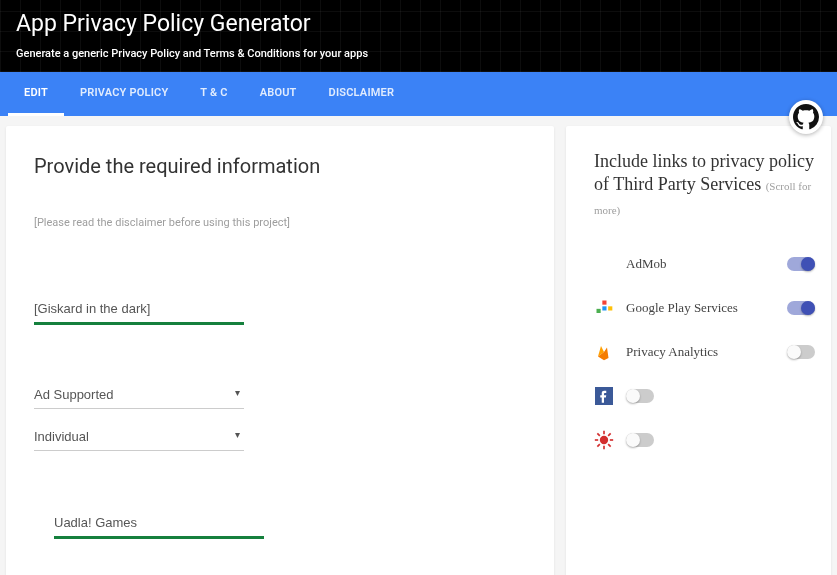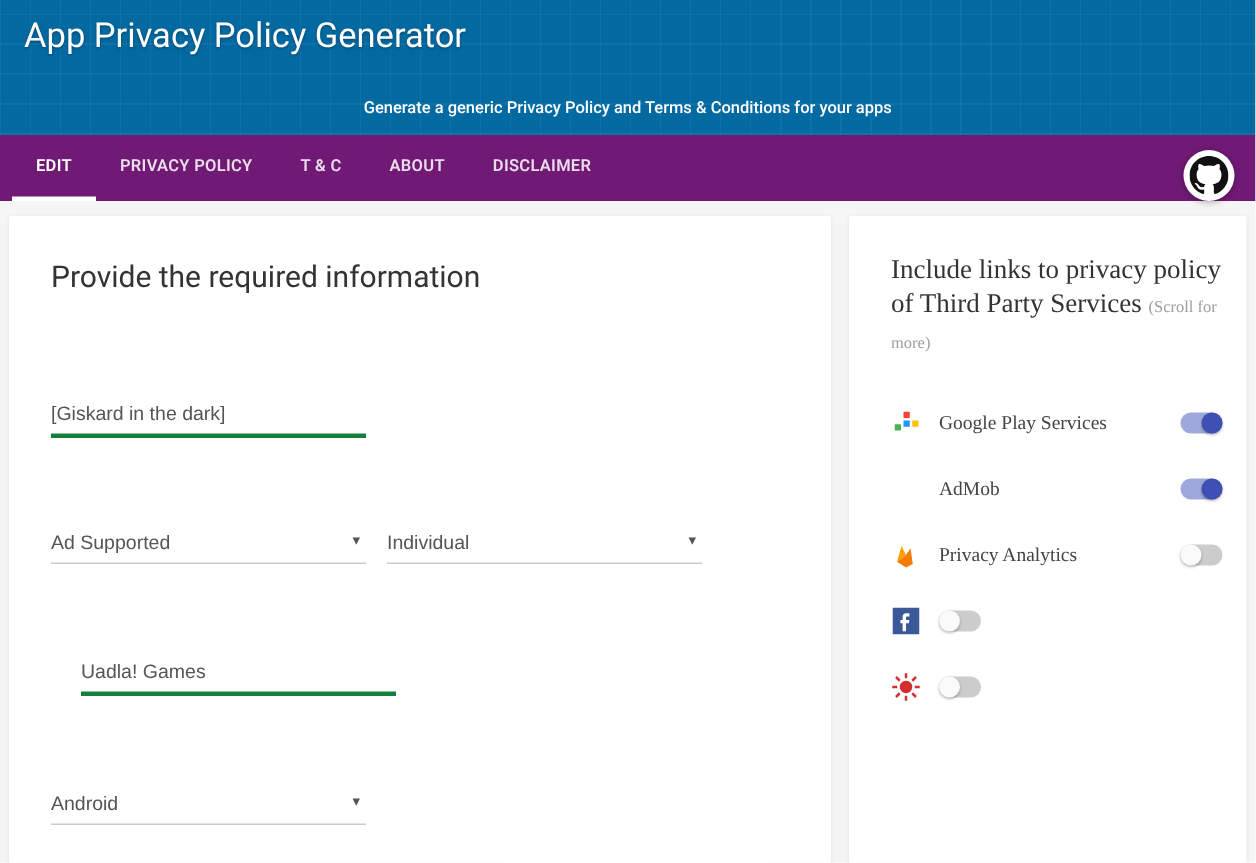--- a/index.html
+++ b/index.html
@@ -1,39 +1,39 @@
 <!DOCTYPE html>
 <html><head>
 <meta charset="utf-8">
 <style>
 * { box-sizing: border-box; margin: 0; padding: 0; }
 body { font-family: -apple-system, BlinkMacSystemFont, "Segoe UI", Roboto, Arial, sans-serif; background: #f5f5f5; width: 837px; height: 575px; overflow: hidden; }
 
-.header { background: #0369a1; color: white; padding: 10px 16px 12px; position: relative; }
+.header { background: #000000; color: white; padding: 10px 16px 12px; position: relative; }
 .header-bg { position:absolute; inset:0; background-image: repeating-linear-gradient(0deg, rgba(255,255,255,0.05) 0 1px, transparent 1px 20px), repeating-linear-gradient(90deg, rgba(255,255,255,0.05) 0 1px, transparent 1px 20px); }
 .header h1 { font-size: 23px; font-weight: 400; text-shadow: 0 1px 2px rgba(0,0,0,.35); position:relative; }
-.header p { font-size: 11px; margin-top: 28px; font-weight: 500; position:relative;text-align:center;}
+.header p { font-size: 11px; margin-top: 10px; font-weight: 500; position:relative;}
 
-.tabs { background: #701a75; display: flex; padding: 0 8px; position: relative; }
+.tabs { background: #3b82f6; display: flex; padding: 0 8px; position: relative; }
 .tab { color: rgba(255,255,255,.85); font-size: 11px; font-weight: 600; padding: 14px 16px; cursor: pointer; letter-spacing: .2px; }
 .tab.active { color: #fff; border-bottom: 3px solid #fff; }
 
 .github { position: absolute; right: 14px; top: 100px; width: 34px; height: 34px; border-radius: 50%; background: #fff; display:flex; align-items:center; justify-content:center; box-shadow:0 1px 4px rgba(0,0,0,.3); z-index:5;}
 .github svg { width: 26px; height: 26px; }
 
 .content { display:flex; gap: 12px; padding: 10px 6px; }
 
 .card { background:#fff; border-radius:2px; box-shadow:0 1px 3px rgba(0,0,0,.08);gap:32px; }
 
 .left { flex:1; padding: 28px 28px 12px; position:relative; min-height: 430px; display:flex; flex-direction:column; }
 .left h2 { font-size: 20px; font-weight: 400; color:#333; }
 .disclaimer { font-size: 11px; color:#9e9e9e; margin-top:6px; }
 .field { border: none; border-bottom: 3px solid #15803d; padding: 6px 0; font-size: 13px; color:#555; background:transparent; width: 210px; outline:none; }
 .form-row { margin-top: 34px; }
-.selects { display:flex; gap: 14px; margin-top: 24px; }
+.selects { display:flex; gap: 14px; margin-top: 24px; flex-direction: column; }
 .sel { position:relative; width:210px; }
 .sel select { width:100%; border:none; border-bottom:1px solid #ccc; padding:6px 0; font-size:13px; background:transparent; appearance:none; color:#555; outline:none;}
 .sel::after { content:"▾"; position:absolute; right:4px; top:6px; font-size:10px; color:#555; pointer-events:none;}
 .wide { width: 430px; }
 .gen-btn { margin-top:auto; text-align:left; padding-top:18px; }
 .gen-btn button { background:none; border:none; color:#1f9bff; font-size:12px; font-weight:600; letter-spacing:.5px; cursor:pointer; padding:6px 10px; }
 
 .right { width: 265px; padding: 24px 16px 20px 28px; font-family: Liberation Serif, serif; }
 .right h2 { font-size: 18px; font-weight:400; color:#333; line-height:1.3; }
 .right h2 small { font-size: 11px; color:#9e9e9e; font-weight:400; }
@@ -66,20 +66,21 @@
 
 <div class="github">
   <svg viewBox="0 0 16 16" fill="#111">
       <path d="M8 0C3.58 0 0 3.58 0 8c0 3.54 2.29 6.53 5.47 7.59.4.07.55-.17.55-.38 0-.19-.01-.82-.01-1.49-2.01.37-2.53-.49-2.69-.94-.09-.23-.48-.94-.82-1.13-.28-.15-.68-.52-.01-.53.63-.01 1.08.58 1.23.82.72 1.21 1.87.87 2.33.66.07-.52.28-.87.51-1.07-1.78-.2-3.64-.89-3.64-3.95 0-.87.31-1.59.82-2.15-.08-.2-.36-1.02.08-2.12 0 0 .67-.21 2.2.82.64-.18 1.32-.27 2-.27.68 0 1.36.09 2 .27 1.53-1.04 2.2-.82 2.2-.82.44 1.1.16 1.92.08 2.12.51.56.82 1.27.82 2.15 0 3.07-1.87 3.75-3.65 3.95.29.25.54.73.54 1.48 0 1.07-.01 1.93-.01 2.2 0 .21.15.46.55.38A8.013 8.013 0 0016 8c0-4.42-3.58-8-8-8z"></path>
     </svg>
 </div>
 
 <div class="content">
   <div class="card left">
     <h2>Provide the required information</h2>
+    <div class="disclaimer">[Please read the disclaimer before using this project]</div>
 
     <div class="form-row">
       <input class="field" value="[Giskard in the dark]" style="">
     </div>
 
     <div class="selects">
       <div class="sel"><select><option>Ad Supported</option></select></div>
       <div class="sel"><select><option>Individual</option></select></div>
     </div>
 
@@ -97,34 +98,34 @@
     </div>
   </div>
 
   <div class="card right">
     <h2>
       <span>Include links to privacy policy of Third Party Services</span>
       <small>(Scroll for more)</small>
     </h2>
     <div class="svc-list" id="svc-list">
         <div class="svc">
+          <span class="ic"></span>
+          <span class="nm">AdMob</span>
+          <span class="toggle on"></span>
+        </div>
+        <div class="svc">
           <span class="ic">
             <svg viewBox="0 0 24 24" width="20" height="20">
               <path fill="#4caf50" d="M3 13h5v5H3z"></path>
               <path fill="#f44336" d="M10 3h5v5h-5z"></path>
               <path fill="#2196f3" d="M10 10h5v5h-5z"></path>
               <path fill="#ffc107" d="M17 10h5v5h-5z"></path>
             </svg>
           </span>
           <span class="nm">Google Play Services</span>
-          <span class="toggle on"></span>
-        </div>
-        <div class="svc">
-          <span class="ic"></span>
-          <span class="nm">AdMob</span>
           <span class="toggle on"></span>
         </div>
         <div class="svc">
           <span class="ic">
             <svg viewBox="0 0 24 24" width="18" height="18">
               <path fill="#ffa000" d="M4 18L8 4l4 8z"></path>
               <path fill="#f57c00" d="M4 18l8-6 4-6 2 14-6 3z"></path>
             </svg>
           </span>
           <span class="nm">Privacy Analytics</span>

